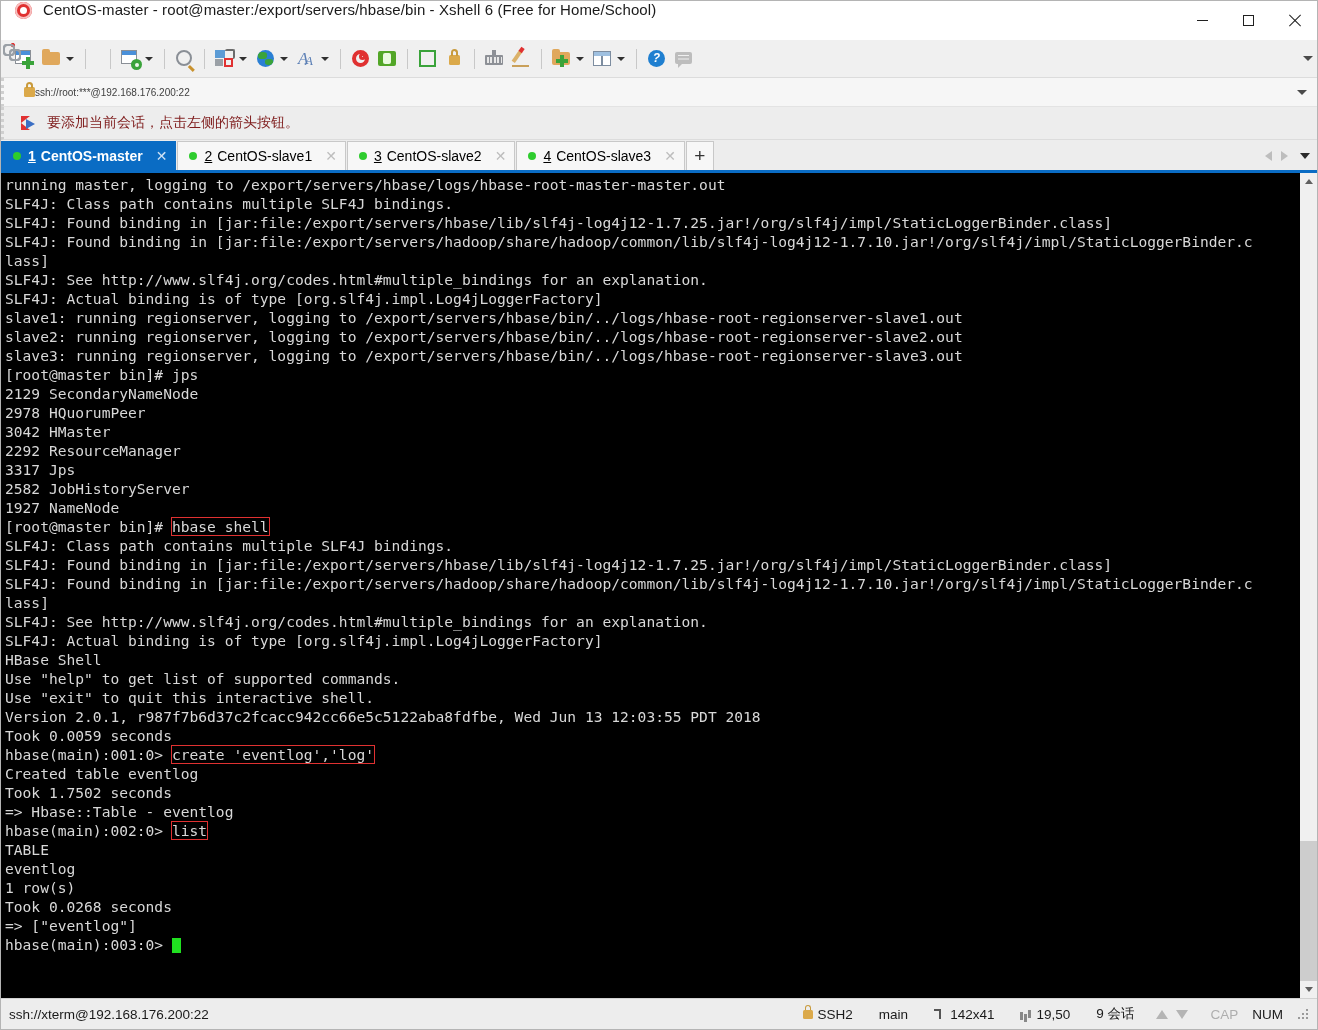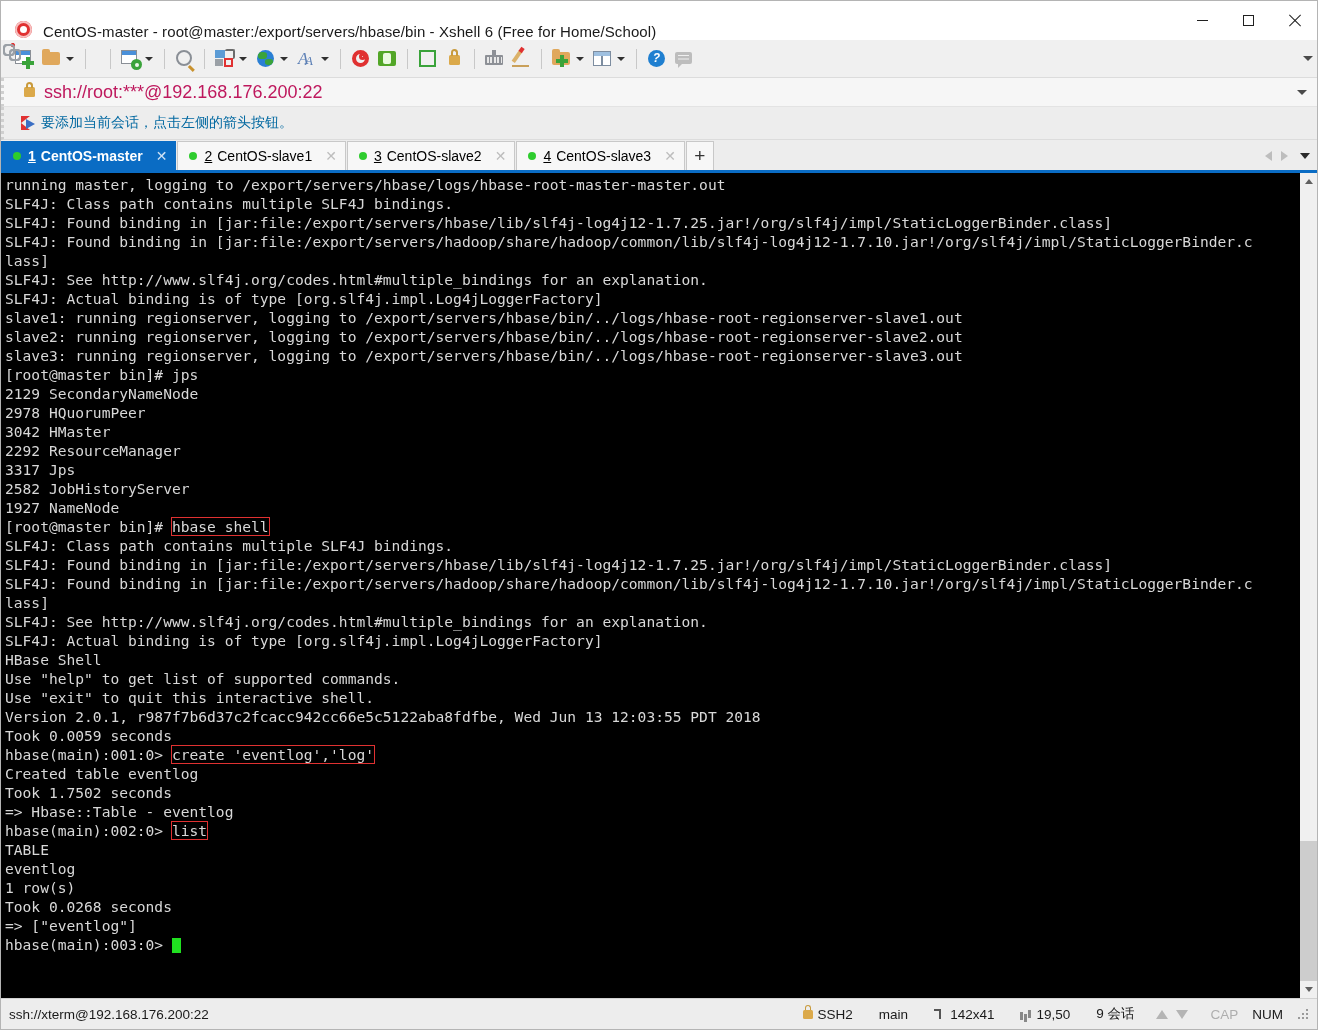--- a/index.html
+++ b/index.html
@@ -14,21 +14,21 @@
     border:1px solid #b4b4b4;
     box-sizing:border-box;
     display:flex;flex-direction:column;
     background:#f0f0f0;
   }
 
   
   .titlebar{
     height:39px;flex:0 0 39px;
     background:#ffffff;
-    display:flex;align-items:flex-end;
+    display:flex;align-items:flex-start;
     position:relative;
   }
   .title-icon{
     width:20px;height:20px;margin-left:13px;margin-right:9px;
     position:relative;flex:0 0 20px;
   }
   .title-icon .spiral{
     width:17px;height:17px;border-radius:50%;
     background:#e03131;
     position:absolute;left:1px;top:1px;
@@ -156,35 +156,35 @@
   
   .addrbar{
     height:28px;flex:0 0 28px;background:#f6f6f6;
     display:flex;align-items:center;
     border-bottom:1px solid #e3e3e3;
     border-left:3px dotted #cfcfcf;
     position:relative;
   }
   .addr-lock{width:11px;height:10px;background:#dba94a;border-radius:1.5px;margin-left:20px;position:relative;flex:0 0 11px;}
   .addr-lock:before{content:"";position:absolute;left:2px;top:-5px;width:7px;height:6px;border:2px solid #c89a3c;border-bottom:0;border-radius:4px 4px 0 0;box-sizing:border-box;}
-  .addr-text{font-size:18px;color:#be185d;margin-left:9px;}
+  .addr-text{font-size:10px;color:#404040;}
   .addr-caret{position:absolute;right:10px;top:0;height:28px;display:flex;align-items:center;}
   .caret-dark{width:0;height:0;border-left:5px solid transparent;border-right:5px solid transparent;border-top:5px solid #4a4a4a;}
 
   
   .infobar{
     height:32px;flex:0 0 32px;background:#ededed;
     display:flex;align-items:center;
     border-bottom:1px solid #dcdcdc;
     border-left:3px dotted #cfcfcf;
   }
   .flag{margin-left:17px;width:18px;height:16px;position:relative;flex:0 0 18px;}
   .flag .red{position:absolute;left:0;top:1px;width:0;height:0;border-top:7px solid #e03131;border-bottom:7px solid #e03131;border-right:9px solid transparent;}
   .flag .blue{position:absolute;left:5px;top:4px;width:0;height:0;border-top:5px solid transparent;border-bottom:5px solid transparent;border-left:9px solid #3b6fc4;}
-  .infobar-text{font-size:14px;color:#0369a1;margin-left:2px;}
+  .infobar-text{font-size:14px;color:#7f1d1d;margin-left:8px;}
 
   
   .tabstrip{
     height:30px;flex:0 0 30px;background:#ededed;
     display:flex;align-items:flex-end;position:relative;
     border-bottom:3px solid #0a6cc4;
   }
   .tab{
     height:29px;display:flex;align-items:center;
     padding:0 8px 0 11px;margin-right:1px;

